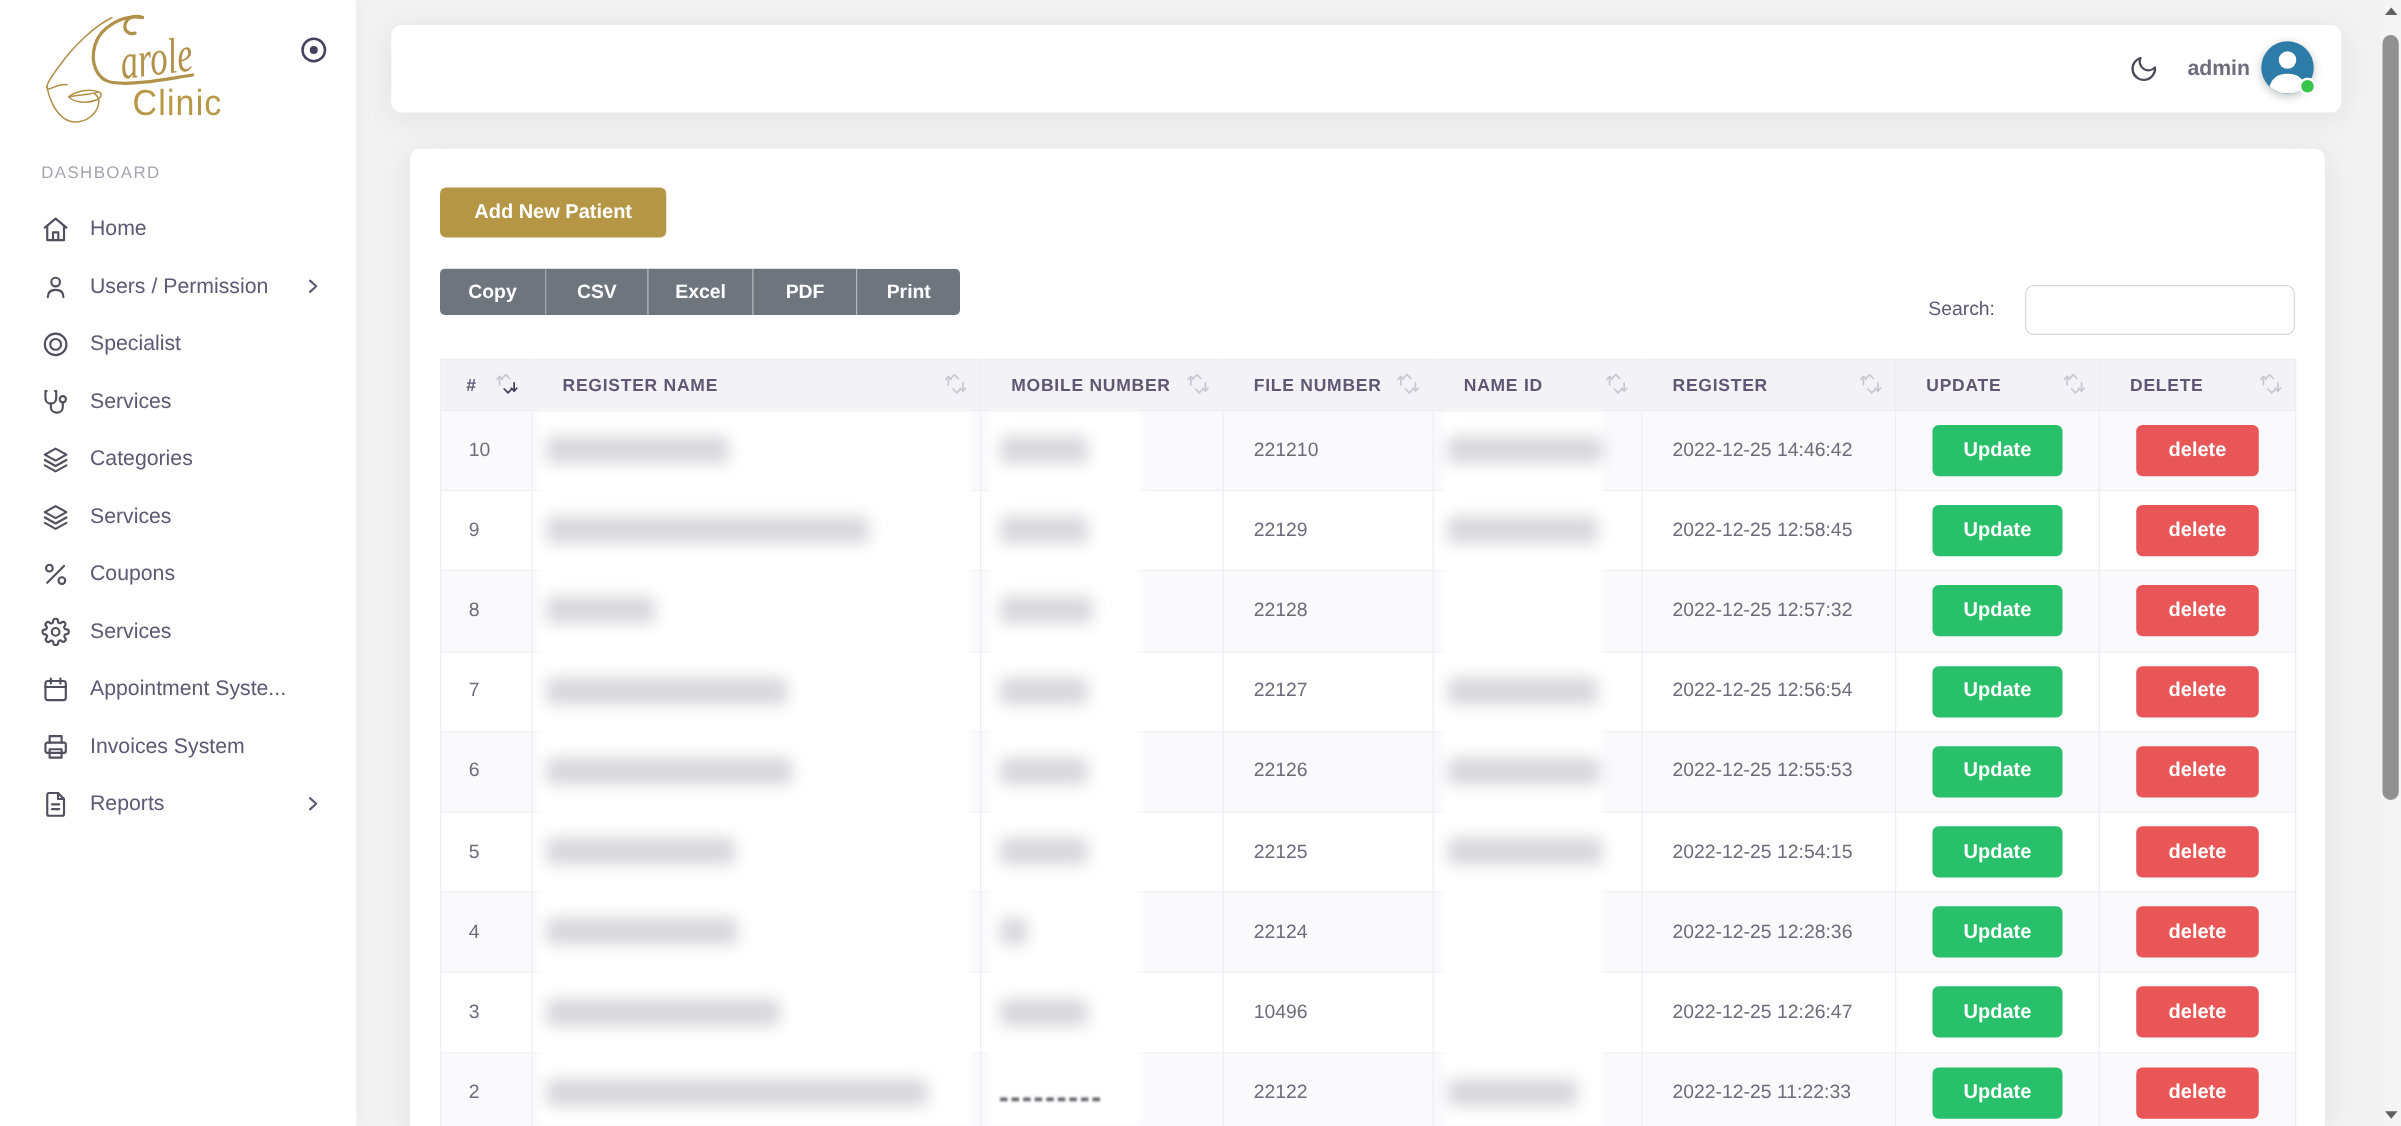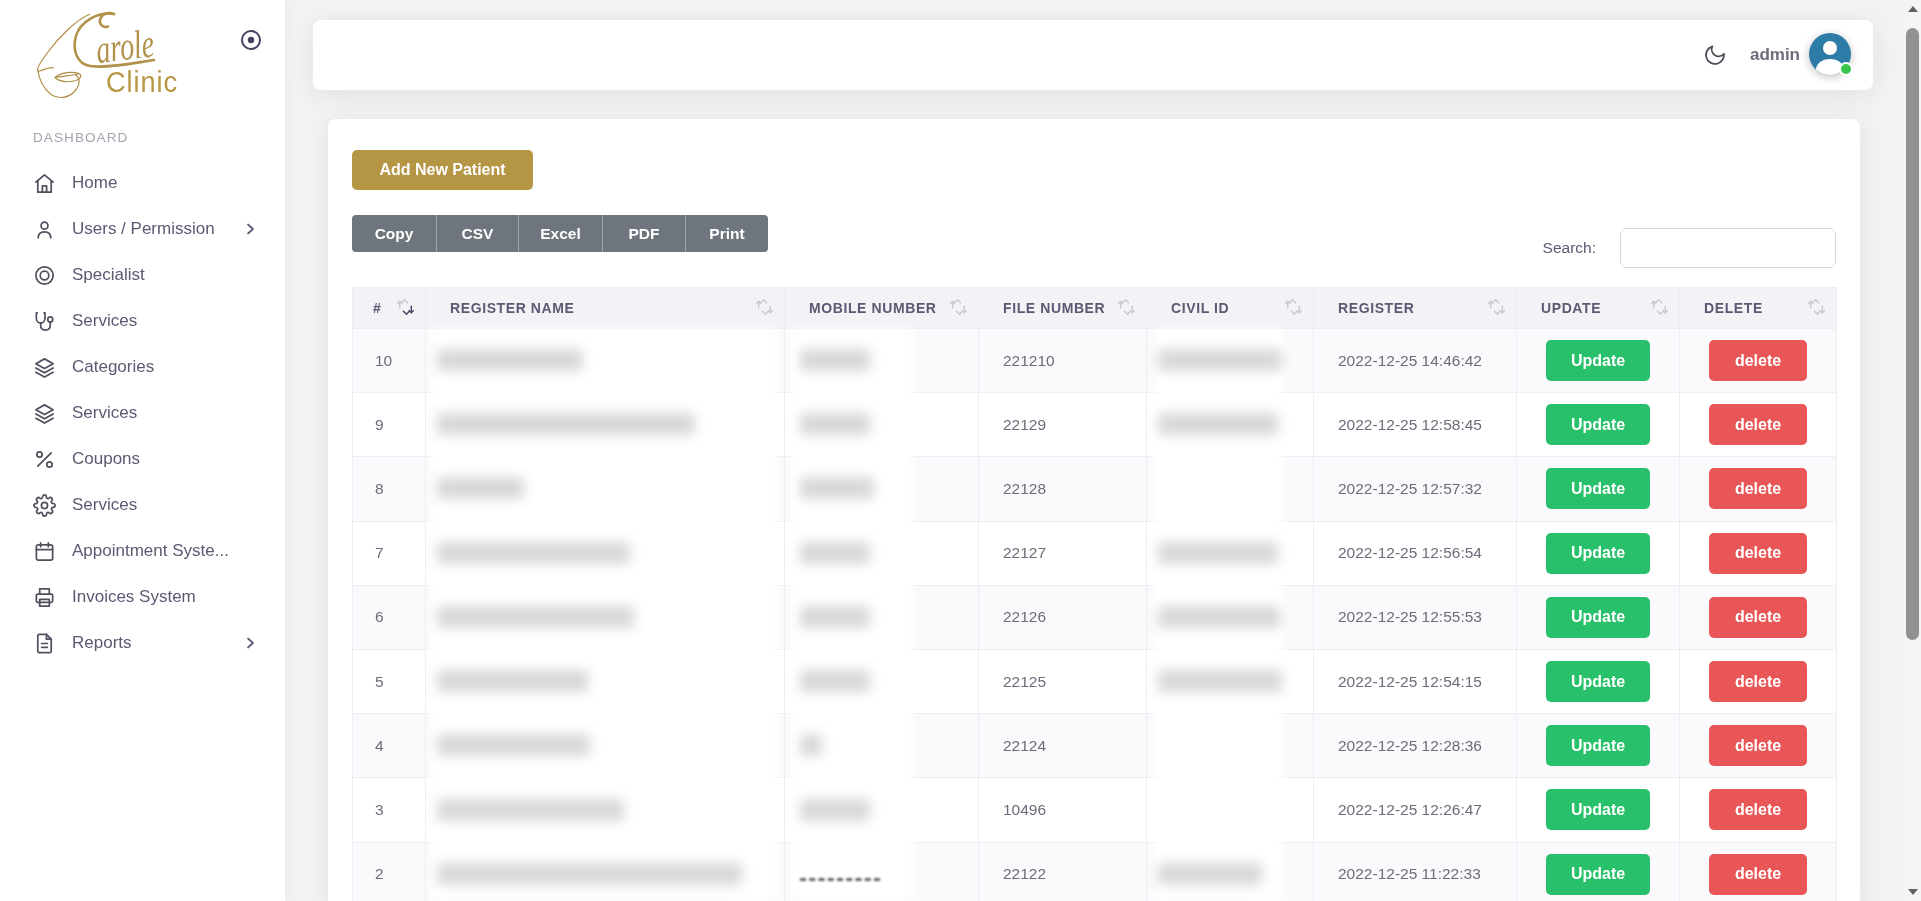--- a/index.html
+++ b/index.html
@@ -123,21 +123,21 @@
                     <path d="M3.7 3.6 L3.7 9.8"></path>
                     <path d="M1.6 5.4 L3.7 3.1 L5.8 5.4"></path>
                     <path d="M5.6 4.8 L8.6 1.7 L11.6 4.8"></path>
                   </svg></span>
                 <span style="position:absolute;right:0;bottom:1px;"><svg width="13" height="11" viewBox="0 0 13 11" fill="none" stroke="#c9c8d2" stroke-width="1.4" stroke-linecap="round" stroke-linejoin="round">
                     <path d="M9.3 1.2 L9.3 7.4"></path>
                     <path d="M7.2 5.6 L9.3 7.9 L11.4 5.6"></path>
                     <path d="M1.4 6.2 L4.4 9.3 L7.4 6.2"></path>
                   </svg></span>
               </span></th>
-          <th><b>CIVIL ID</b><span class="sorts">
+          <th><b>NAME ID</b><span class="sorts">
                 <span style="position:absolute;left:0;top:0;"><svg width="13" height="11" viewBox="0 0 13 11" fill="none" stroke="#c9c8d2" stroke-width="1.4" stroke-linecap="round" stroke-linejoin="round">
                     <path d="M3.7 3.6 L3.7 9.8"></path>
                     <path d="M1.6 5.4 L3.7 3.1 L5.8 5.4"></path>
                     <path d="M5.6 4.8 L8.6 1.7 L11.6 4.8"></path>
                   </svg></span>
                 <span style="position:absolute;right:0;bottom:1px;"><svg width="13" height="11" viewBox="0 0 13 11" fill="none" stroke="#c9c8d2" stroke-width="1.4" stroke-linecap="round" stroke-linejoin="round">
                     <path d="M9.3 1.2 L9.3 7.4"></path>
                     <path d="M7.2 5.6 L9.3 7.9 L11.4 5.6"></path>
                     <path d="M1.4 6.2 L4.4 9.3 L7.4 6.2"></path>
                   </svg></span>

